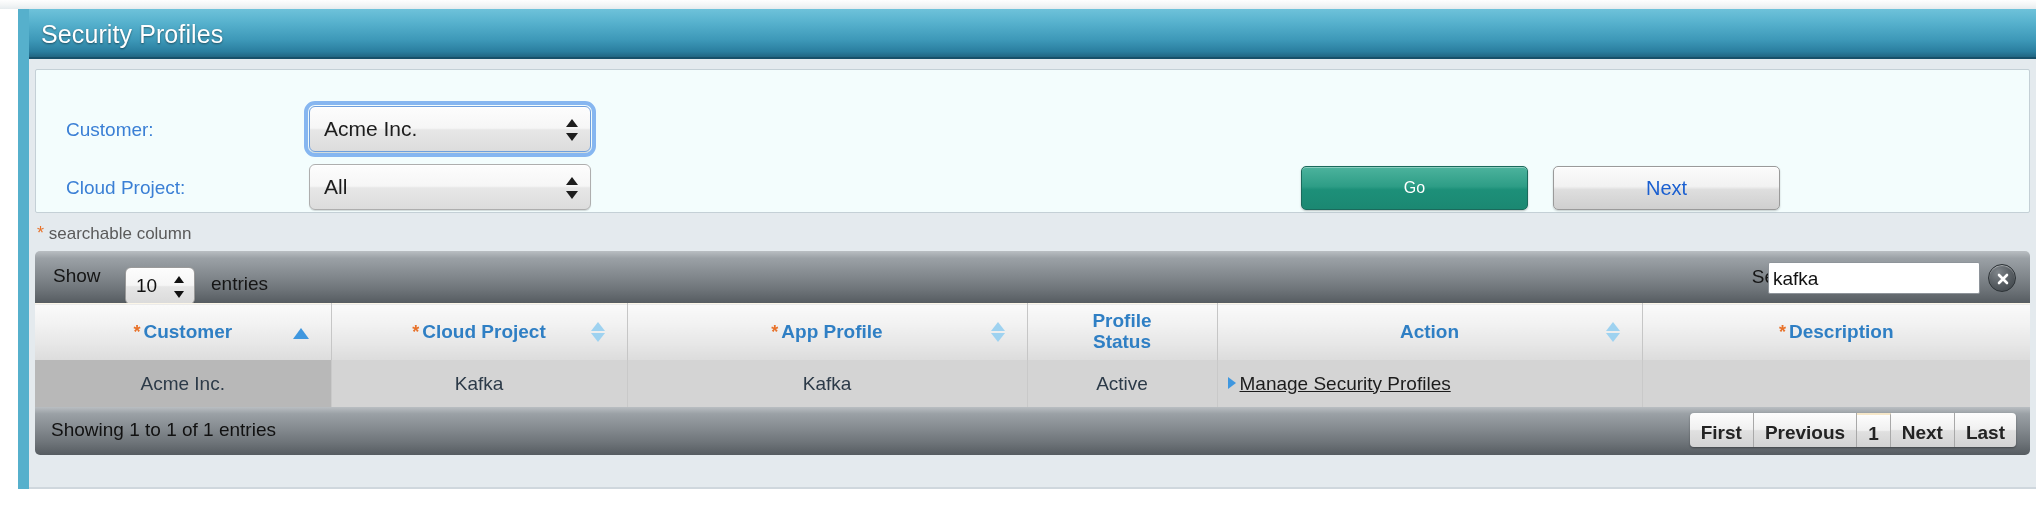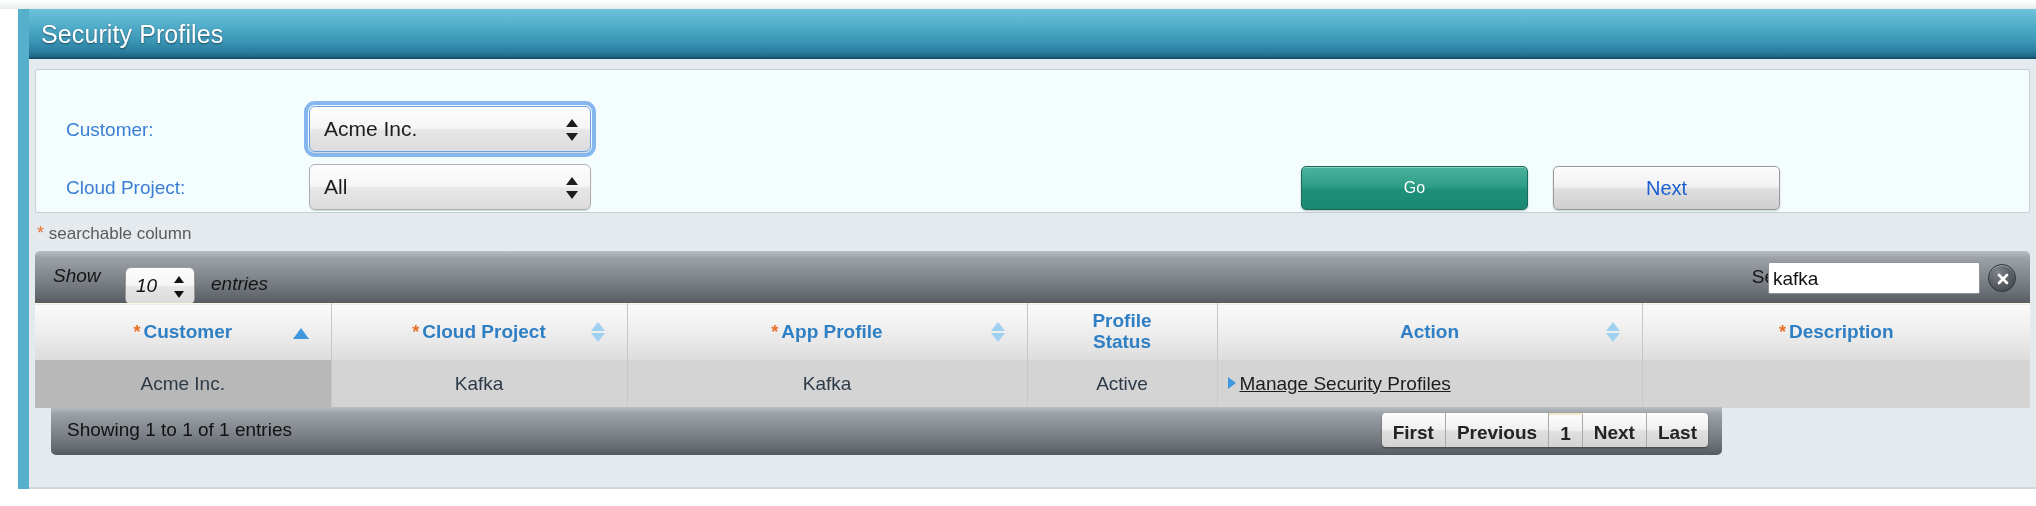--- a/index.html
+++ b/index.html
@@ -187,21 +187,20 @@
     width: 1995px; height: 52px;
     background: linear-gradient(to bottom, #b9bec2 0%, #9ba1a6 14%, #82888d 48%, #6e7479 74%, #565c61 100%);
     border-radius: 5px 5px 0 0;
   }
   .dt-length {
     position: absolute;
     left: 18px; top: 14px;
     font-size: 19px;
     color: #151515;
     white-space: nowrap;
-    font-style: italic;
   }
   .len-sel {
     position: absolute;
     left: 72px; top: 2px;
     width: 70px; height: 38px;
     background: linear-gradient(to bottom, #fdfdfd 0%, #f5f5f5 48%, #e6e6e6 52%, #dadada 100%);
     border: 1px solid #9a9a9a;
     border-radius: 6px;
     box-shadow: inset 0 1px 0 #fff, 0 1px 1px rgba(0,0,0,.2);
   }
@@ -323,22 +322,22 @@
     border-left: 8px solid #3f97df;
     margin-right: 4px;
     vertical-align: middle;
     position: relative;
     top: -1px;
   }
 
   
   .dt-bottom {
     position: absolute;
-    left: 16px; top: 156px;
-    width: 1671px; height: 48px;
+    left: 0; top: 156px;
+    width: 1995px; height: 48px;
     background: linear-gradient(to bottom, #b9bec2 0%, #9ba1a6 14%, #82888d 48%, #6e7479 74%, #565c61 100%);
     border-radius: 0 0 5px 5px;
     text-align: right;
   }
   .dt-info {
     position: absolute;
     left: 16px; top: 12px;
     font-size: 19px;
     color: #111111;
   }

